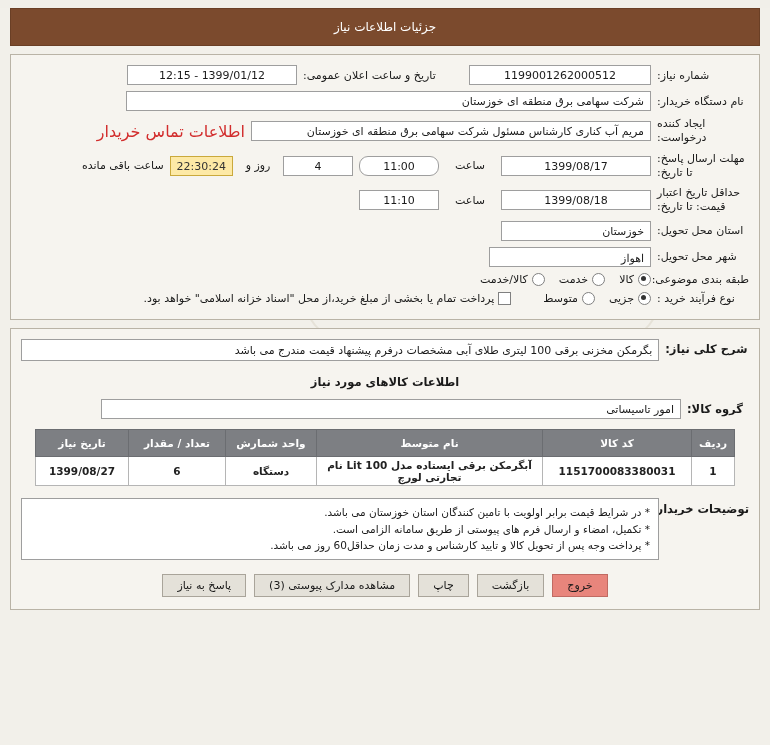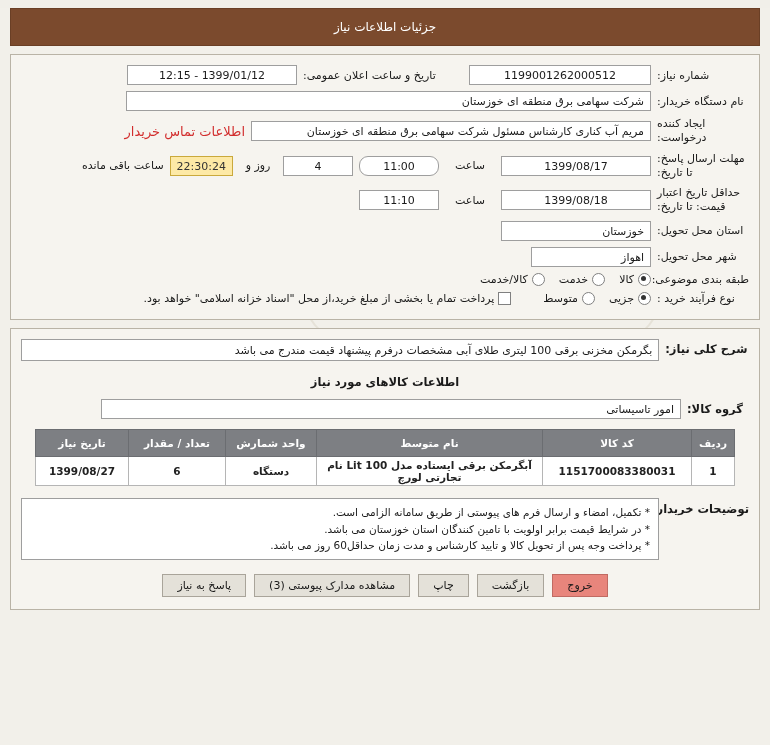--- a/index.html
+++ b/index.html
@@ -78,21 +78,21 @@
     font-size:11px;
     padding:0 6px;
     box-sizing:border-box;
     text-align:center;
     white-space:nowrap;
     overflow:hidden;
   }
   .fld.tright{text-align:right;}
 
   .link{
-    color:#d22d2d;font-size:13px;text-decoration:none;white-space:nowrap;
+    color:#d22d2d;font-size:16px;text-decoration:none;white-space:nowrap;
     cursor:pointer;
   }
 
   .counter{
     background:#fde9a6;border:1px solid #caa93c;color:#333;
     height:20px;line-height:20px;padding:0 6px;font-size:11px;
     box-sizing:border-box;
   }
 
   
@@ -202,21 +202,21 @@
       <div class="fld" style="width:80px;">11:10</div>
     </div>
 
     <div class="row">
       <span class="lbl w1">استان محل تحویل:</span>
       <div class="fld tright" style="width:150px;">خوزستان</div>
     </div>
 
     <div class="row">
       <span class="lbl w1">شهر محل تحویل:</span>
-      <div class="fld tright" style="width:120px;">اهواز</div>
+      <div class="fld tright" style="width:162px;font-family:Liberation Serif, serif;">اهواز</div>
     </div>
 
     <div class="row">
       <span class="lbl w1">طبقه بندی موضوعی:</span>
       <div class="radio-group">
         <label class="radio">
           <span class="dot on"></span>
           <span>کالا</span>
         </label>
         <label class="radio">
@@ -285,22 +285,22 @@
             <td>6</td>
             <td>1399/08/27</td>
           </tr>
         </tbody>
       </table>
     </div>
 
     <div class="row" style="align-items:flex-start;margin-top:12px;">
       <span class="sec-title" style="width:84px;text-align:left;padding-top:4px;">توضیحات خریدار:</span>
       <div class="notes" style="width:640px;">
+        <div>*  در شرایط  قیمت برابر اولویت با تامین کنندگان استان خوزستان می باشد.</div>
         <div>* تکمیل، امضاء و ارسال فرم های پیوستی از طریق سامانه الزامی است.</div>
-        <div>*  در شرایط  قیمت برابر اولویت با تامین کنندگان استان خوزستان می باشد.</div>
         <div>* پرداخت وجه پس از تحویل کالا و تایید کارشناس و مدت زمان حداقل60 روز می باشد.</div>
       </div>
     </div>
 
     <div class="btnbar">
       <button class="btn exit">خروج</button>
       <button class="btn">بازگشت</button>
       <button class="btn">چاپ</button>
       <button class="btn">مشاهده مدارک پیوستی (3)</button>
       <button class="btn">پاسخ به نیاز</button>

